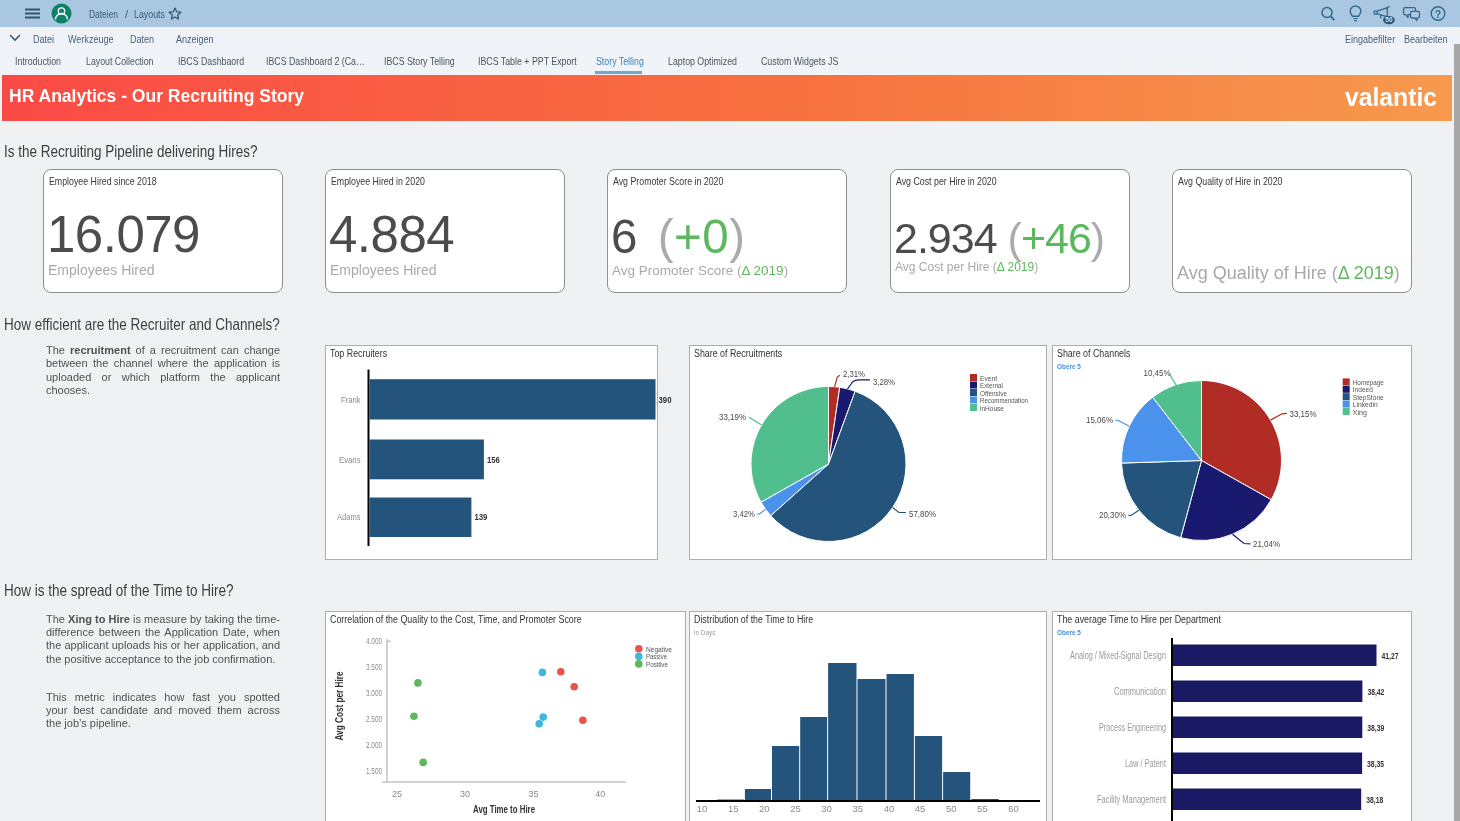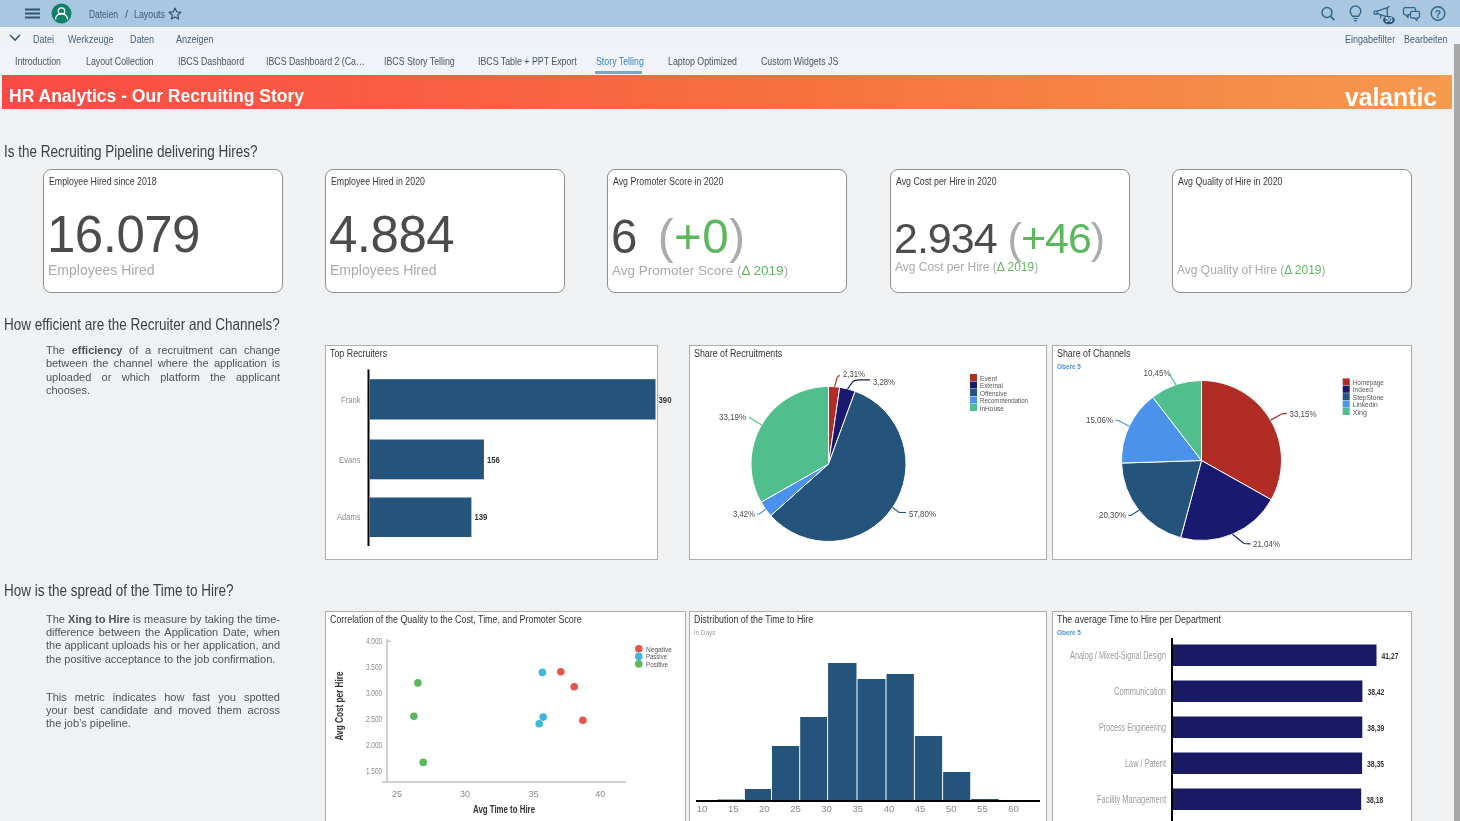--- a/index.html
+++ b/index.html
@@ -3,21 +3,21 @@
 <meta charset="utf-8">
 <style>
 * { margin:0; padding:0; box-sizing:border-box; }
 html,body { width:1460px; height:821px; overflow:hidden; background:#f0f1f2; font-family:"Liberation Sans", sans-serif; }
 .abs { position:absolute; }
 #topbar { position:absolute; left:0; top:0; width:1460px; height:27px; background:#a9c7e0; }
 #menurow { position:absolute; left:0; top:27px; width:1460px; height:22px; background:#eff3f8; }
 #tabrow { position:absolute; left:0; top:49px; width:1460px; height:26px; background:#f0f4f8; }
 .menuitem { position:absolute; top:33px; font-size:11px; color:#44617c; display:inline-block; transform:scaleX(0.82); transform-origin:0 50%; white-space:nowrap; }
 .tab { position:absolute; top:55px; font-size:11px; color:#4a5560; display:inline-block; transform:scaleX(0.8); transform-origin:0 50%; white-space:nowrap; }
-#banner { position:absolute; left:2px; top:75px; width:1450px; height:34px; background:linear-gradient(90deg,#fb4a46 0%, #f7713f 55%, #f69a4e 100%); }
+#banner { position:absolute; left:2px; top:75px; width:1450px; height:46px; background:linear-gradient(90deg,#fb4a46 0%, #f7713f 55%, #f69a4e 100%); }
 #banner h1 { position:absolute; left:7px; top:11px; font-size:17.5px; color:#ffffff; font-weight:bold; white-space:nowrap; }
 .sechead { position:absolute; left:4px; font-size:16.5px; font-weight:400; color:#3b3f44; transform:scaleX(0.818); transform-origin:0 0; white-space:nowrap; }
 .kpi { position:absolute; top:169px; width:240px; height:124px; background:#fff; border:1px solid #8f8f8f; border-radius:8px; }
 .kpi .t { position:absolute; left:5px; top:5px; font-size:11px; color:#383838; white-space:nowrap; transform:scaleX(0.80); transform-origin:0 0; }
 .kpi .num { position:absolute; left:3px; line-height:1.18; font-size:51px; letter-spacing:-0.5px; color:#4c4c4c; white-space:nowrap; }
 .kpi .sub { position:absolute; left:4px; font-size:14px; color:#a9a9a9; white-space:nowrap; }
 .gray { color:#ababab; }
 .green { color:#5cb85c; }
 .para { position:absolute; left:46px; width:234px; font-size:11px; line-height:13.3px; color:#4e5256; text-align:justify; }
 .panel { position:absolute; background:#fff; border:1px solid #adadad; }
@@ -103,25 +103,25 @@
   <div class="num" style="top:38.5px;font-size:47.5px;letter-spacing:0.5px;word-spacing:6px">6 <span class="gray">(</span><span class="green">+0</span><span class="gray">)</span></div>
   <div class="sub" style="top:92.5px;font-size:13.5px">Avg Promoter Score (<span class="green">Δ 2019</span>)</div>
 </div>
 <div class="kpi" style="left:890px">
   <div class="t">Avg Cost per Hire in 2020</div>
   <div class="num" style="top:42.5px;font-size:43px;letter-spacing:-1px">2.934 <span class="gray">(</span><span class="green">+46</span><span class="gray">)</span></div>
   <div class="sub" style="top:90px;font-size:12px">Avg Cost per Hire (<span class="green">Δ 2019</span>)</div>
 </div>
 <div class="kpi" style="left:1172px">
   <div class="t">Avg Quality of Hire in 2020</div>
-  <div class="sub" style="top:92.5px;font-size:12px">Avg Quality of Hire (<span class="green">Δ 2019</span>)</div>
+  <div class="sub" style="top:92.5px;font-size:18px">Avg Quality of Hire (<span class="green">Δ 2019</span>)</div>
 </div>
 
 <div class="sechead" style="top:315.3px">How efficient are the Recruiter and Channels?</div>
-<div class="para" style="top:344px">The <b>efficiency</b> of a recruitment can change between the channel where the application is uploaded or which platform the applicant chooses.</div>
+<div class="para" style="top:344px">The <b>recruitment</b> of a recruitment can change between the channel where the application is uploaded or which platform the applicant chooses.</div>
 
 <div class="panel" style="left:325px;top:345px;width:333px;height:215px">
   <div class="ptitle">Top Recruiters</div>
 </div>
 <div class="panel" style="left:689px;top:345px;width:358px;height:215px">
   <div class="ptitle">Share of Recruitments</div>
 </div>
 <div class="panel" style="left:1052px;top:345px;width:360px;height:215px">
   <div class="ptitle">Share of Channels</div>
   <div class="psub">Obere 5</div>

